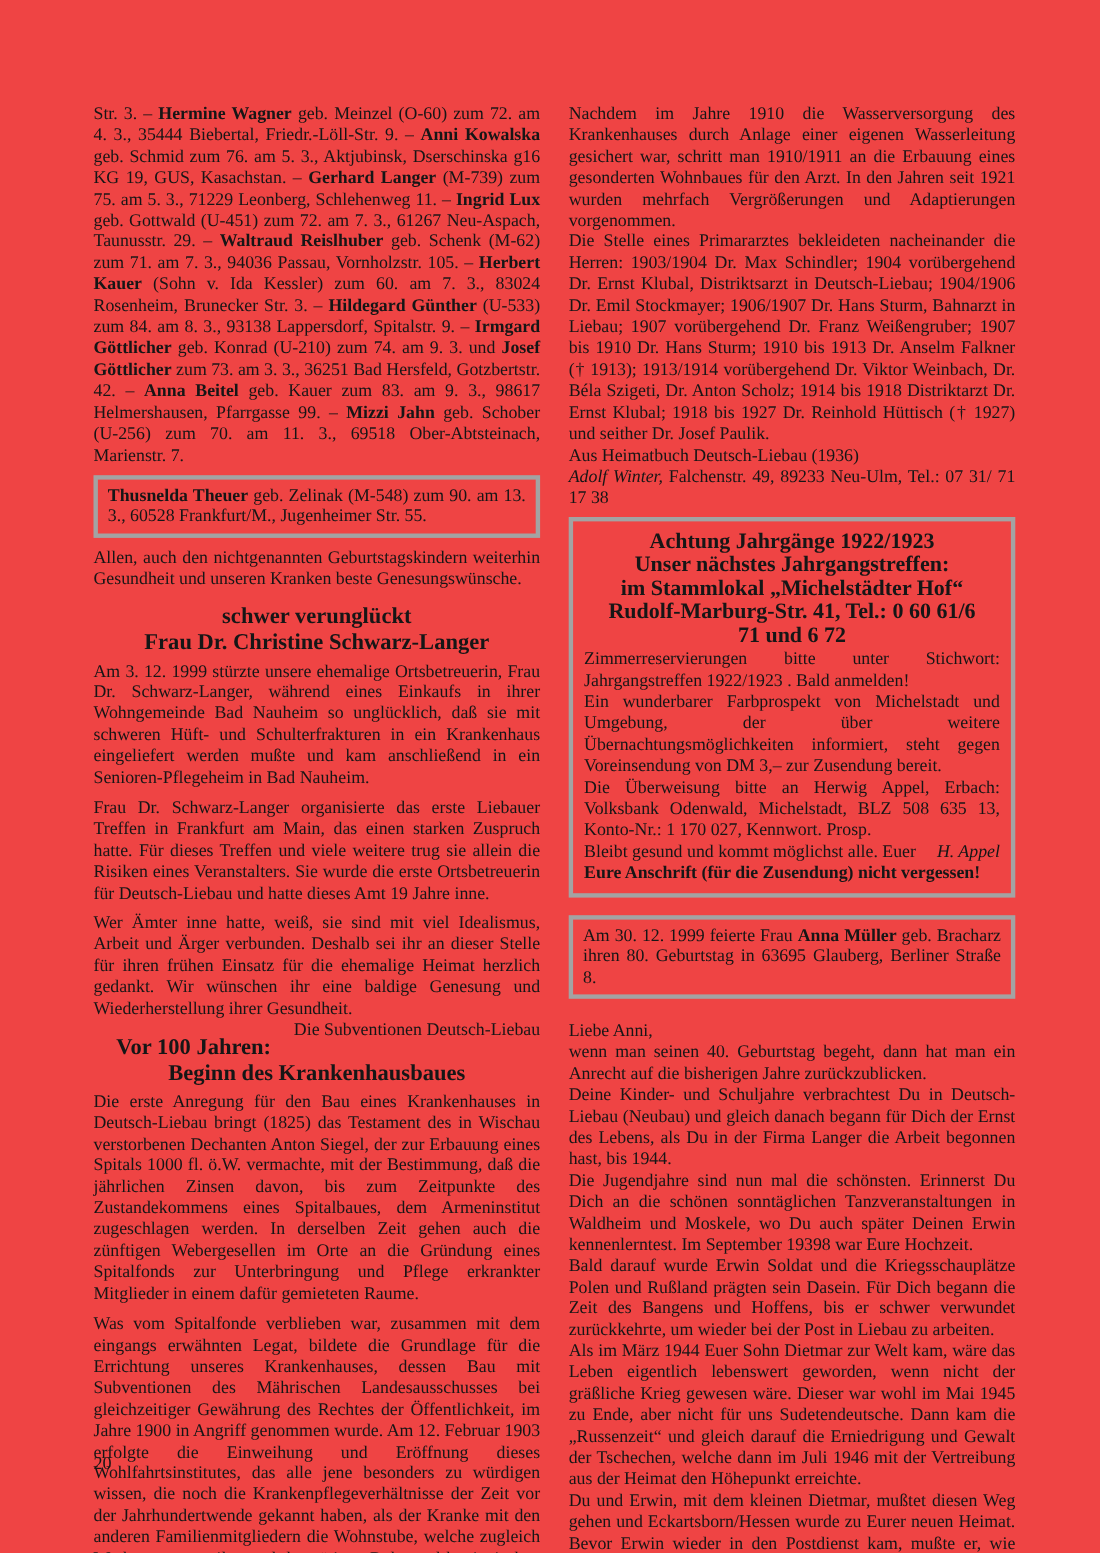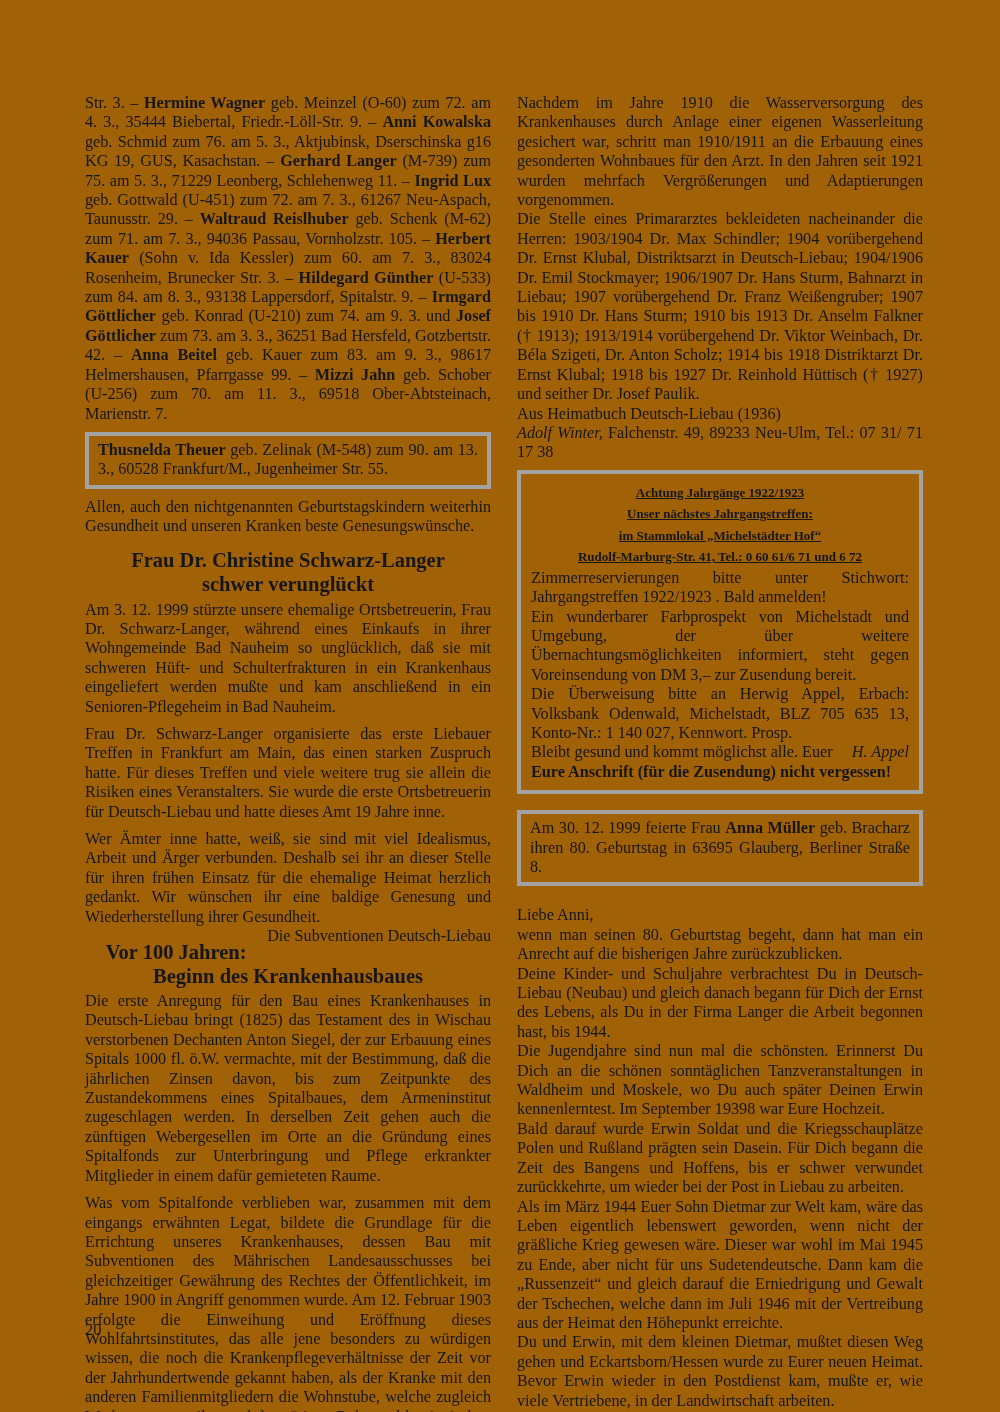--- a/index.html
+++ b/index.html
@@ -1,52 +1,52 @@
 <!DOCTYPE html>
 <html lang="de"><head>
 <meta charset="utf-8">
 <style>
   html,body{margin:0;padding:0;background:#ffffff;}
-  .page{position:relative;width:1000px;height:1412px;background:#a16207;
+  .page{position:relative;width:1000px;height:1412px;background:#ef4444;
         font-family:"Liberation Serif","DejaVu Serif",serif;color:#161616;overflow:hidden;}
   .col{position:absolute;top:94px;width:406px;}
   .col-left{left:85px;}
   .col-right{left:517px;}
   .para{margin:0;text-align:justify;font-size:16.2px;line-height:19.4px;hyphens:auto;-webkit-hyphens:auto;}
   .para.gap{margin-top:8px;}
   .para.gap-sm{margin-top:4px;}
   .para.gap-lg{margin-top:20px;}
   .para.noj{text-align:left;}
   .b{font-weight:bold;}
   .i{font-style:italic;}
   .sig{float:right;}
   .heading{font-weight:bold;font-size:20.5px;line-height:24px;margin:11px 0 5px;}
   .heading.center{text-align:center;}
   .heading.left{text-align:center;margin:13px 0 4px;}
   .hline{display:block;}
   .box{border:4px solid #a3a3a3;padding:5px 9px;margin-top:8px;margin-bottom:9px;}
   .box .para{hyphens:auto;}
   .box.meeting{margin-top:7px;margin-bottom:0;padding:6px 10px 8px;}
   .box.anniv{margin-top:16px;margin-bottom:0;}
-  .box-heading{text-align:center;font-weight:bold;font-size:13px;line-height:21.5px;margin:2px 14px 1px;text-decoration:underline;}
+  .box-heading{text-align:center;font-weight:bold;font-size:20px;line-height:21.5px;margin:2px 14px 1px;}
   .page-number{position:absolute;left:85px;top:1320px;font-size:16.5px;line-height:19px;}
 </style>
 </head>
 <body>
 
 <div class="page">
   <div class="col col-left">
       <p class="para"><span>Str. 3. – </span><span class="b">Hermine Wagner</span><span> geb. Meinzel (O-60) zum 72. am 4. 3., 35444 Biebertal, Friedr.-Löll-Str. 9. – </span><span class="b">Anni Kowalska</span><span> geb. Schmid zum 76. am 5. 3., Aktjubinsk, Dserschinska g16 KG 19, GUS, Kasachstan. – </span><span class="b">Gerhard Langer</span><span> (M-739) zum 75. am 5. 3., 71229 Leonberg, Schlehenweg 11. – </span><span class="b">Ingrid Lux</span><span> geb. Gottwald (U-451) zum 72. am 7. 3., 61267 Neu-Aspach, Taunusstr. 29. – </span><span class="b">Waltraud Reislhuber</span><span> geb. Schenk (M-62) zum 71. am 7. 3., 94036 Passau, Vornholzstr. 105. – </span><span class="b">Herbert Kauer</span><span> (Sohn v. Ida Kessler) zum 60. am 7. 3., 83024 Rosenheim, Brunecker Str. 3. – </span><span class="b">Hildegard Günther</span><span> (U-533) zum 84. am 8. 3., 93138 Lappersdorf, Spitalstr. 9. – </span><span class="b">Irmgard Göttlicher</span><span> geb. Konrad (U-210) zum 74. am 9. 3. und </span><span class="b">Josef Göttlicher</span><span> zum 73. am 3. 3., 36251 Bad Hersfeld, Gotzbertstr. 42. – </span><span class="b">Anna Beitel</span><span> geb. Kauer zum 83. am 9. 3., 98617 Helmershausen, Pfarrgasse 99. – </span><span class="b">Mizzi Jahn</span><span> geb. Schober (U-256) zum 70. am 11. 3., 69518 Ober-Abtsteinach, Marienstr. 7.</span></p>
       <div class="box">
         <p class="para"><span class="b">Thusnelda Theuer</span><span> geb. Zelinak (M-548) zum 90. am 13. 3., 60528 Frankfurt/M., Jugenheimer Str. 55.</span></p>
       </div>
       <p class="para gap-sm"><span>Allen, auch den nichtgenannten Geburtstagskindern weiterhin Gesundheit und unseren Kranken beste Genesungswünsche.</span></p>
       <h2 class="heading center">
+        <span class="hline">schwer verunglückt</span>
         <span class="hline">Frau Dr. Christine Schwarz-Langer</span>
-        <span class="hline">schwer verunglückt</span>
       </h2>
       <p class="para"><span>Am 3. 12. 1999 stürzte unsere ehemalige Ortsbetreuerin, Frau Dr. Schwarz-Langer, während eines Einkaufs in ihrer Wohngemeinde Bad Nauheim so unglücklich, daß sie mit schweren Hüft- und Schulterfrakturen in ein Krankenhaus eingeliefert werden mußte und kam anschließend in ein Senioren-Pflegeheim in Bad Nauheim.</span></p>
       <p class="para gap"><span>Frau Dr. Schwarz-Langer organisierte das erste Liebauer Treffen in Frankfurt am Main, das einen starken Zuspruch hatte. Für dieses Treffen und viele weitere trug sie allein die Risiken eines Veranstalters. Sie wurde die erste Ortsbetreuerin für Deutsch-Liebau und hatte dieses Amt 19 Jahre inne.</span></p>
       <p class="para gap"><span>Wer Ämter inne hatte, weiß, sie sind mit viel Idealismus, Arbeit und Ärger verbunden. Deshalb sei ihr an dieser Stelle für ihren frühen Einsatz für die ehemalige Heimat herzlich gedankt. Wir wünschen ihr eine baldige Genesung und Wiederherstellung ihrer Gesundheit. </span><span class="sig">Die Subventionen Deutsch-Liebau</span></p>
       <h2 class="heading left">
         <span class="hline">Vor 100 Jahren: Beginn des Krankenhausbaues</span>
       </h2>
       <p class="para"><span>Die erste Anregung für den Bau eines Krankenhauses in Deutsch-Liebau bringt (1825) das Testament des in Wischau verstorbenen Dechanten Anton Siegel, der zur Erbauung eines Spitals 1000 fl. ö.W. vermachte, mit der Bestimmung, daß die jährlichen Zinsen davon, bis zum Zeitpunkte des Zustandekommens eines Spitalbaues, dem Armeninstitut zugeschlagen werden. In derselben Zeit gehen auch die zünftigen Webergesellen im Orte an die Gründung eines Spitalfonds zur Unterbringung und Pflege erkrankter Mitglieder in einem dafür gemieteten Raume.</span></p>
       <p class="para gap"><span>Was vom Spitalfonde verblieben war, zusammen mit dem eingangs erwähnten Legat, bildete die Grundlage für die Errichtung unseres Krankenhauses, dessen Bau mit Subventionen des Mährischen Landesausschusses bei gleichzeitiger Gewährung des Rechtes der Öffentlichkeit, im Jahre 1900 in Angriff genommen wurde. Am 12. Februar 1903 erfolgte die Einweihung und Eröffnung dieses Wohlfahrtsinstitutes, das alle jene besonders zu würdigen wissen, die noch die Krankenpflegeverhältnisse der Zeit vor der Jahrhundertwende gekannt haben, als der Kranke mit den anderen Familienmitgliedern die Wohnstube, welche zugleich Werkstatt war, teilen und der nötigen Ruhe und hygienischen Maßnahmen entbehren mußte.</span></p>
     </div>
@@ -57,29 +57,29 @@
       <p class="para"><span class="i">Adolf Winter,</span><span> Falchenstr. 49, 89233 Neu-Ulm, Tel.: 07 31/ 71 17 38</span></p>
       <div class="box meeting">
         <div class="box-heading">
           <span class="hline">Achtung Jahrgänge 1922/1923</span>
           <span class="hline">Unser nächstes Jahrgangstreffen:</span>
           <span class="hline">im Stammlokal „Michelstädter Hof“</span>
           <span class="hline">Rudolf-Marburg-Str. 41, Tel.: 0 60 61/6 71 und 6 72</span>
         </div>
         <p class="para"><span>Zimmerreservierungen bitte unter Stichwort: Jahrgangstreffen 1922/1923 . Bald anmelden!</span></p>
         <p class="para"><span>Ein wunderbarer Farbprospekt von Michelstadt und Umgebung, der über weitere Übernachtungsmöglichkeiten informiert, steht gegen Voreinsendung von DM 3,– zur Zusendung bereit.</span></p>
-        <p class="para"><span>Die Überweisung bitte an Herwig Appel, Erbach: Volksbank Odenwald, Michelstadt, BLZ 705 635 13, Konto-Nr.: 1 140 027, Kennwort. Prosp.</span></p>
+        <p class="para"><span>Die Überweisung bitte an Herwig Appel, Erbach: Volksbank Odenwald, Michelstadt, BLZ 508 635 13, Konto-Nr.: 1 170 027, Kennwort. Prosp.</span></p>
         <p class="para"><span>Bleibt gesund und kommt möglichst alle. Euer</span><span class="sig i">H. Appel</span></p>
         <p class="para"><span class="b">Eure Anschrift (für die Zusendung) nicht vergessen!</span></p>
       </div>
       <div class="box anniv">
         <p class="para"><span>Am 30. 12. 1999 feierte Frau </span><span class="b">Anna Müller</span><span> geb. Bracharz ihren 80. Geburtstag in 63695 Glauberg, Berliner Straße 8.</span></p>
       </div>
       <p class="para gap-lg noj"><span>Liebe Anni,</span></p>
-      <p class="para"><span>wenn man seinen 80. Geburtstag begeht, dann hat man ein Anrecht auf die bisherigen Jahre zurückzublicken.</span></p>
+      <p class="para"><span>wenn man seinen 40. Geburtstag begeht, dann hat man ein Anrecht auf die bisherigen Jahre zurückzublicken.</span></p>
       <p class="para"><span>Deine Kinder- und Schuljahre verbrachtest Du in Deutsch-Liebau (Neubau) und gleich danach begann für Dich der Ernst des Lebens, als Du in der Firma Langer die Arbeit begonnen hast, bis 1944.</span></p>
       <p class="para"><span>Die Jugendjahre sind nun mal die schönsten. Erinnerst Du Dich an die schönen sonntäglichen Tanzveranstaltungen in Waldheim und Moskele, wo Du auch später Deinen Erwin kennenlerntest. Im September 19398 war Eure Hochzeit.</span></p>
       <p class="para"><span>Bald darauf wurde Erwin Soldat und die Kriegsschauplätze Polen und Rußland prägten sein Dasein. Für Dich begann die Zeit des Bangens und Hoffens, bis er schwer verwundet zurückkehrte, um wieder bei der Post in Liebau zu arbeiten.</span></p>
       <p class="para"><span>Als im März 1944 Euer Sohn Dietmar zur Welt kam, wäre das Leben eigentlich lebenswert geworden, wenn nicht der gräßliche Krieg gewesen wäre. Dieser war wohl im Mai 1945 zu Ende, aber nicht für uns Sudetendeutsche. Dann kam die „Russenzeit“ und gleich darauf die Erniedrigung und Gewalt der Tschechen, welche dann im Juli 1946 mit der Vertreibung aus der Heimat den Höhepunkt erreichte.</span></p>
       <p class="para"><span>Du und Erwin, mit dem kleinen Dietmar, mußtet diesen Weg gehen und Eckartsborn/Hessen wurde zu Eurer neuen Heimat. Bevor Erwin wieder in den Postdienst kam, mußte er, wie viele Vertriebene, in der Landwirtschaft arbeiten.</span></p>
     </div>
   <div class="page-number">20</div>
 </div>
 
 </body></html>

